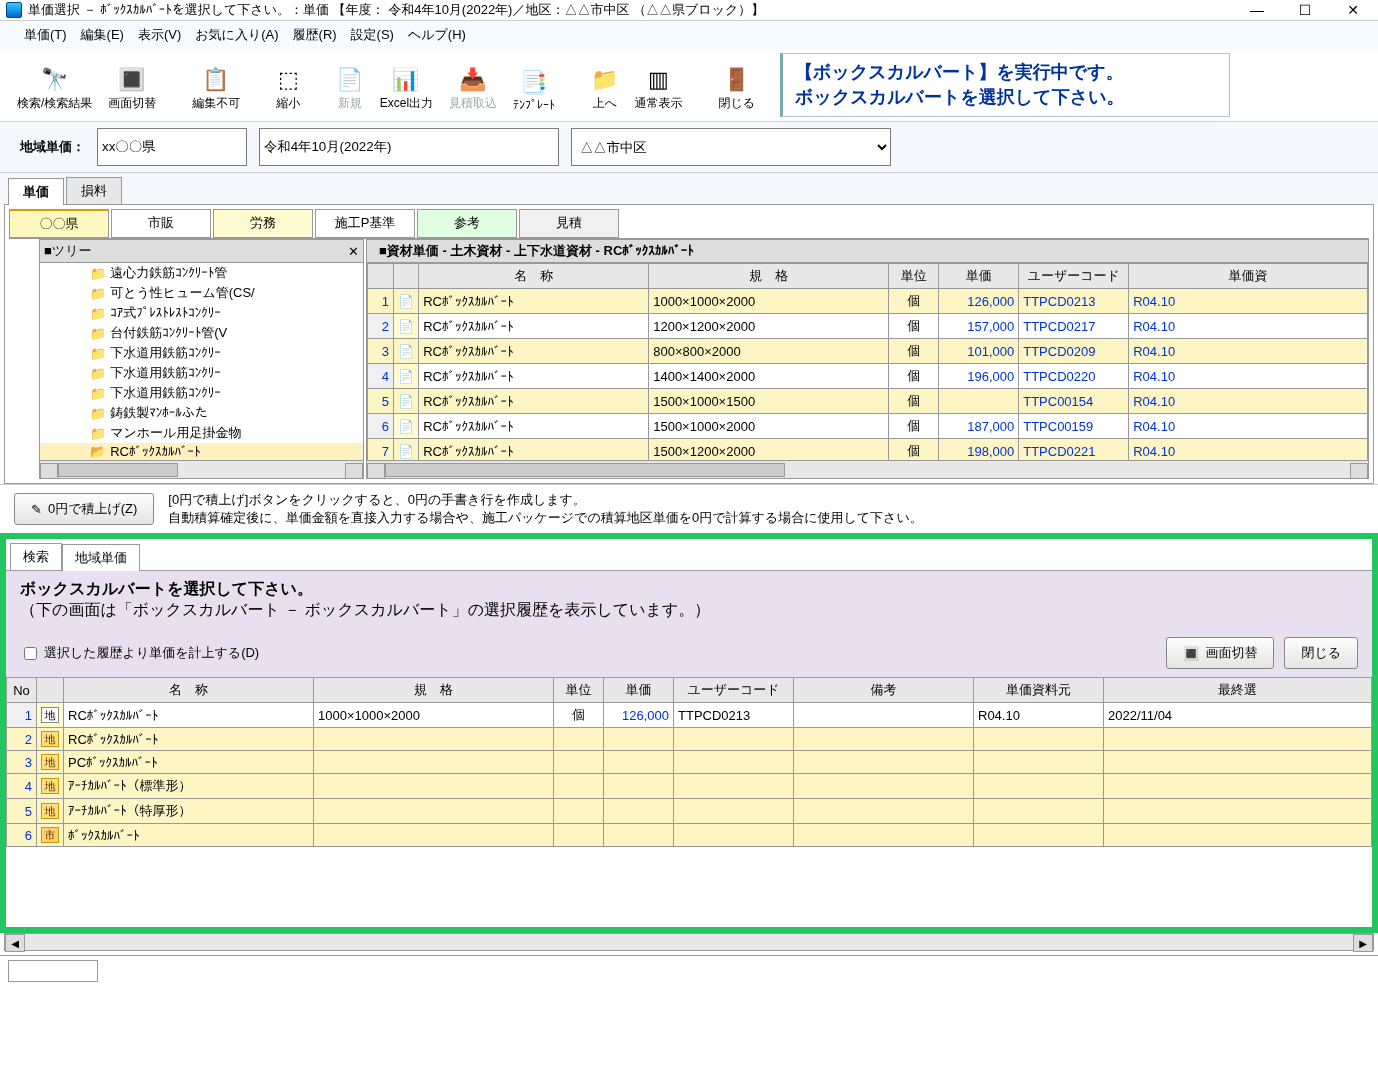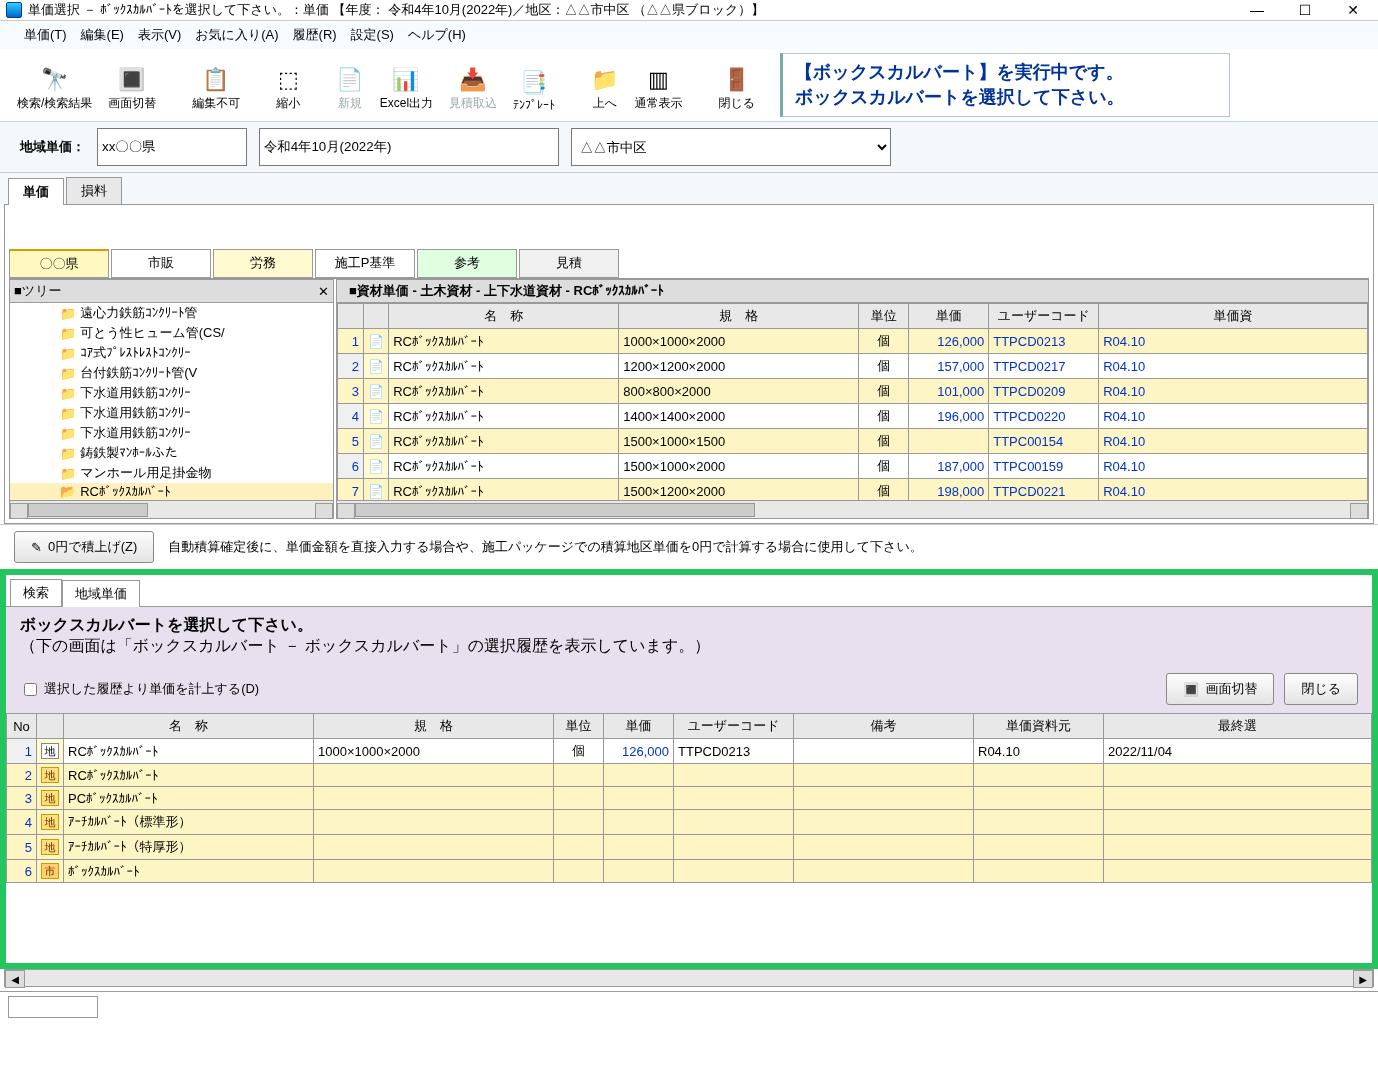--- a/index.html
+++ b/index.html
@@ -30,29 +30,29 @@
   .regionbar label{font-weight:bold;}
   .inp{height:38px;border:1px solid #7a7a7a;background:#fff;padding:0 4px;}
 
   
   .tabs{display:flex;padding:4px 8px 0 8px;background:#f4f8fc;}
   .tab{padding:4px 14px;border:1px solid #999;border-bottom:none;background:#e8e8e8;margin-right:2px;font-size:13px;}
   .tab.active{background:#fff;font-weight:bold;position:relative;top:1px;}
   .tabcontent{border:1px solid #999;margin:0 4px;padding:4px;}
 
   
-  .cattabs{display:flex;border-bottom:1px solid #999;margin-top:40px;}
+  .cattabs{display:flex;border-bottom:1px solid #999;}
   .cattab{width:100px;text-align:center;padding:4px 0;border:1px solid #999;margin-right:2px;}
   .cattab.yellow{background:#fff8c0;border-top:2px solid #d90;}
   .cattab.c1{background:#fff;}
   .cattab.c2{background:#fffad0;font-family:Liberation Serif, serif;}
   .cattab.c3{background:#e0ffe0;}
   .cattab.c4{background:#f0f0f0;}
 
-  .splitpanes{display:flex;height:240px;}
+  .splitpanes{display:flex;height:240px;margin-left:30px;}
   .treepane{width:325px;border:1px solid #999;display:flex;flex-direction:column;}
   .paneheader{background:#ddd;padding:2px 4px;display:flex;justify-content:space-between;align-items:center;border-bottom:1px solid #999;font-size:13px;}
   .folder{display:flex;align-items:center;gap:4px;padding:1px 0 1px 50px;white-space:nowrap;}
   .folder .fi{color:#d4a017;}
   .folder.sel{background:#fff0c0;}
   .treebody{flex:1;overflow:hidden;}
   .hscroll{height:18px;border-top:1px solid #999;background:#e8e8e8;position:relative;}
   .hscroll .thumb{position:absolute;left:18px;top:2px;width:120px;height:14px;background:#ccc;border:1px solid #999;}
   .hscroll::before,.hscroll::after{content:"";position:absolute;top:2px;width:16px;height:14px;background:#ddd;border:1px solid #999;}
   .hscroll::before{left:0;} .hscroll::after{right:0;}
@@ -359,20 +359,21 @@
     </div>
   </div>
 </div>
 
 <div class="helperbar">
   <button class="btn">
       <span>✎</span>
       <span>0円で積上げ(Z)</span>
     </button>
   <div class="helpertext">
+    <div>[0円で積上げ]ボタンをクリックすると、0円の手書き行を作成します。</div>
     <div>自動積算確定後に、単価金額を直接入力する場合や、施工パッケージでの積算地区単価を0円で計算する場合に使用して下さい。</div>
   </div>
 </div>
 
 <div class="histpanel">
   <div class="histtabs">
     <div class="histtab">検索</div>
     <div class="histtab active">地域単価</div>
   </div>
   <div class="histdesc">

